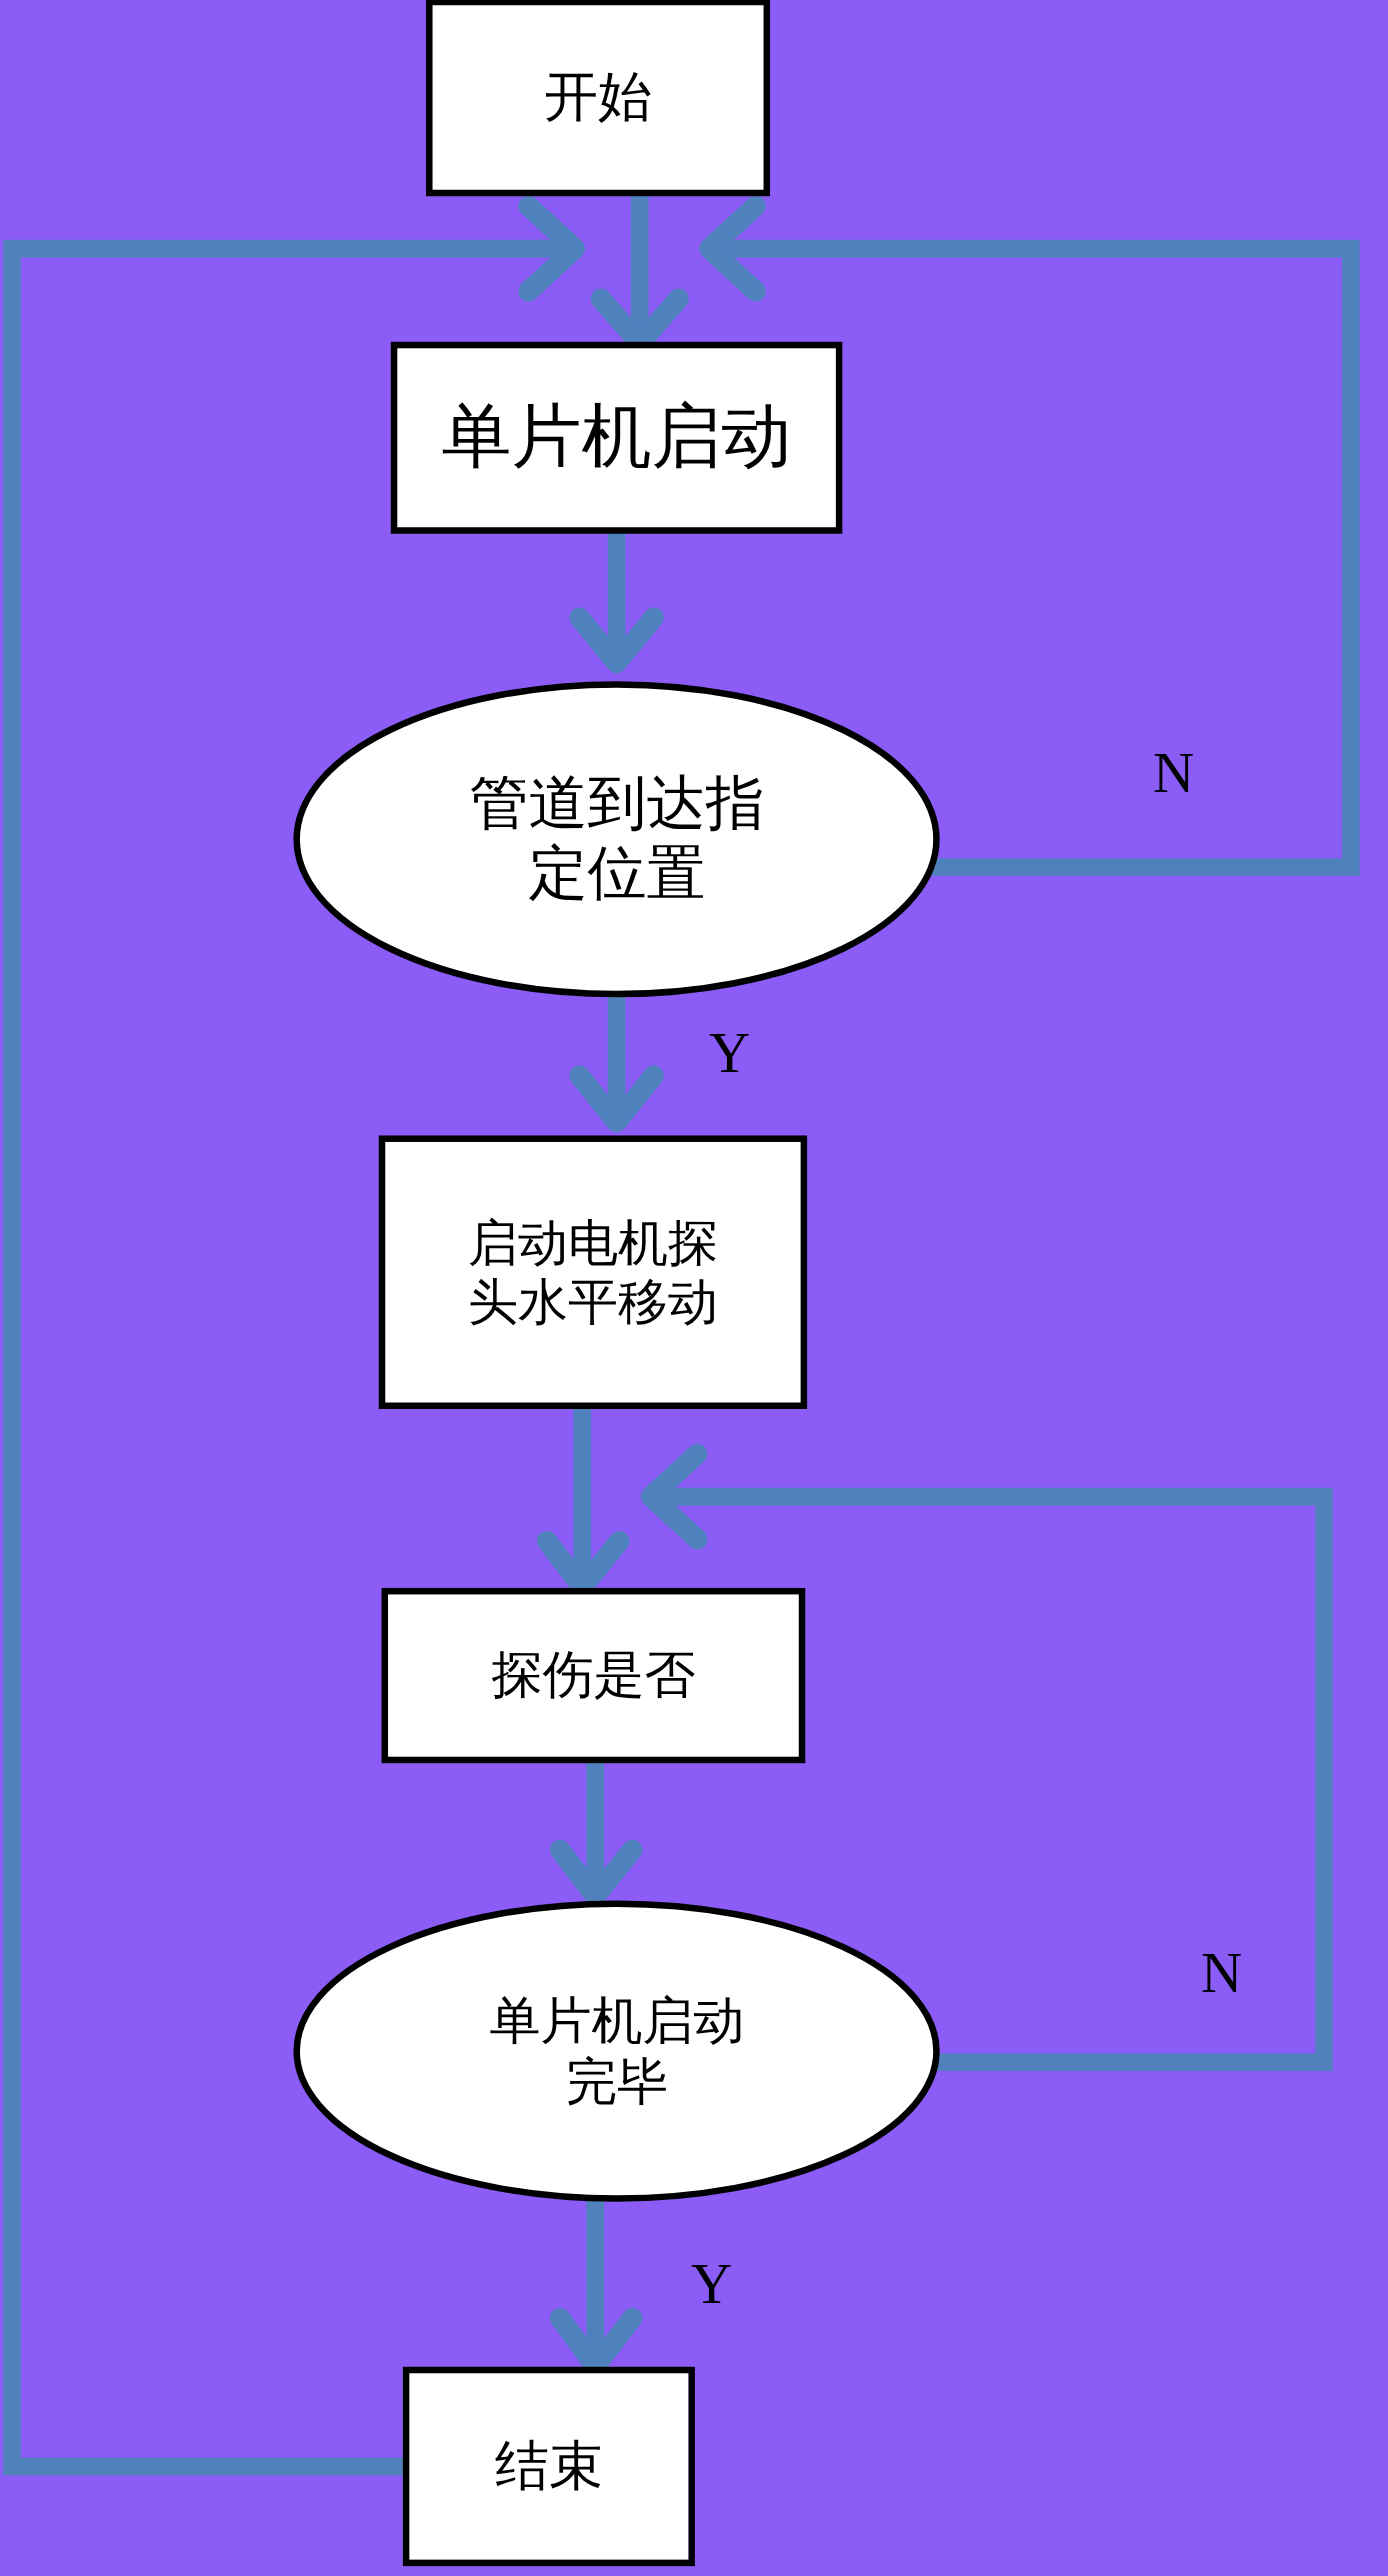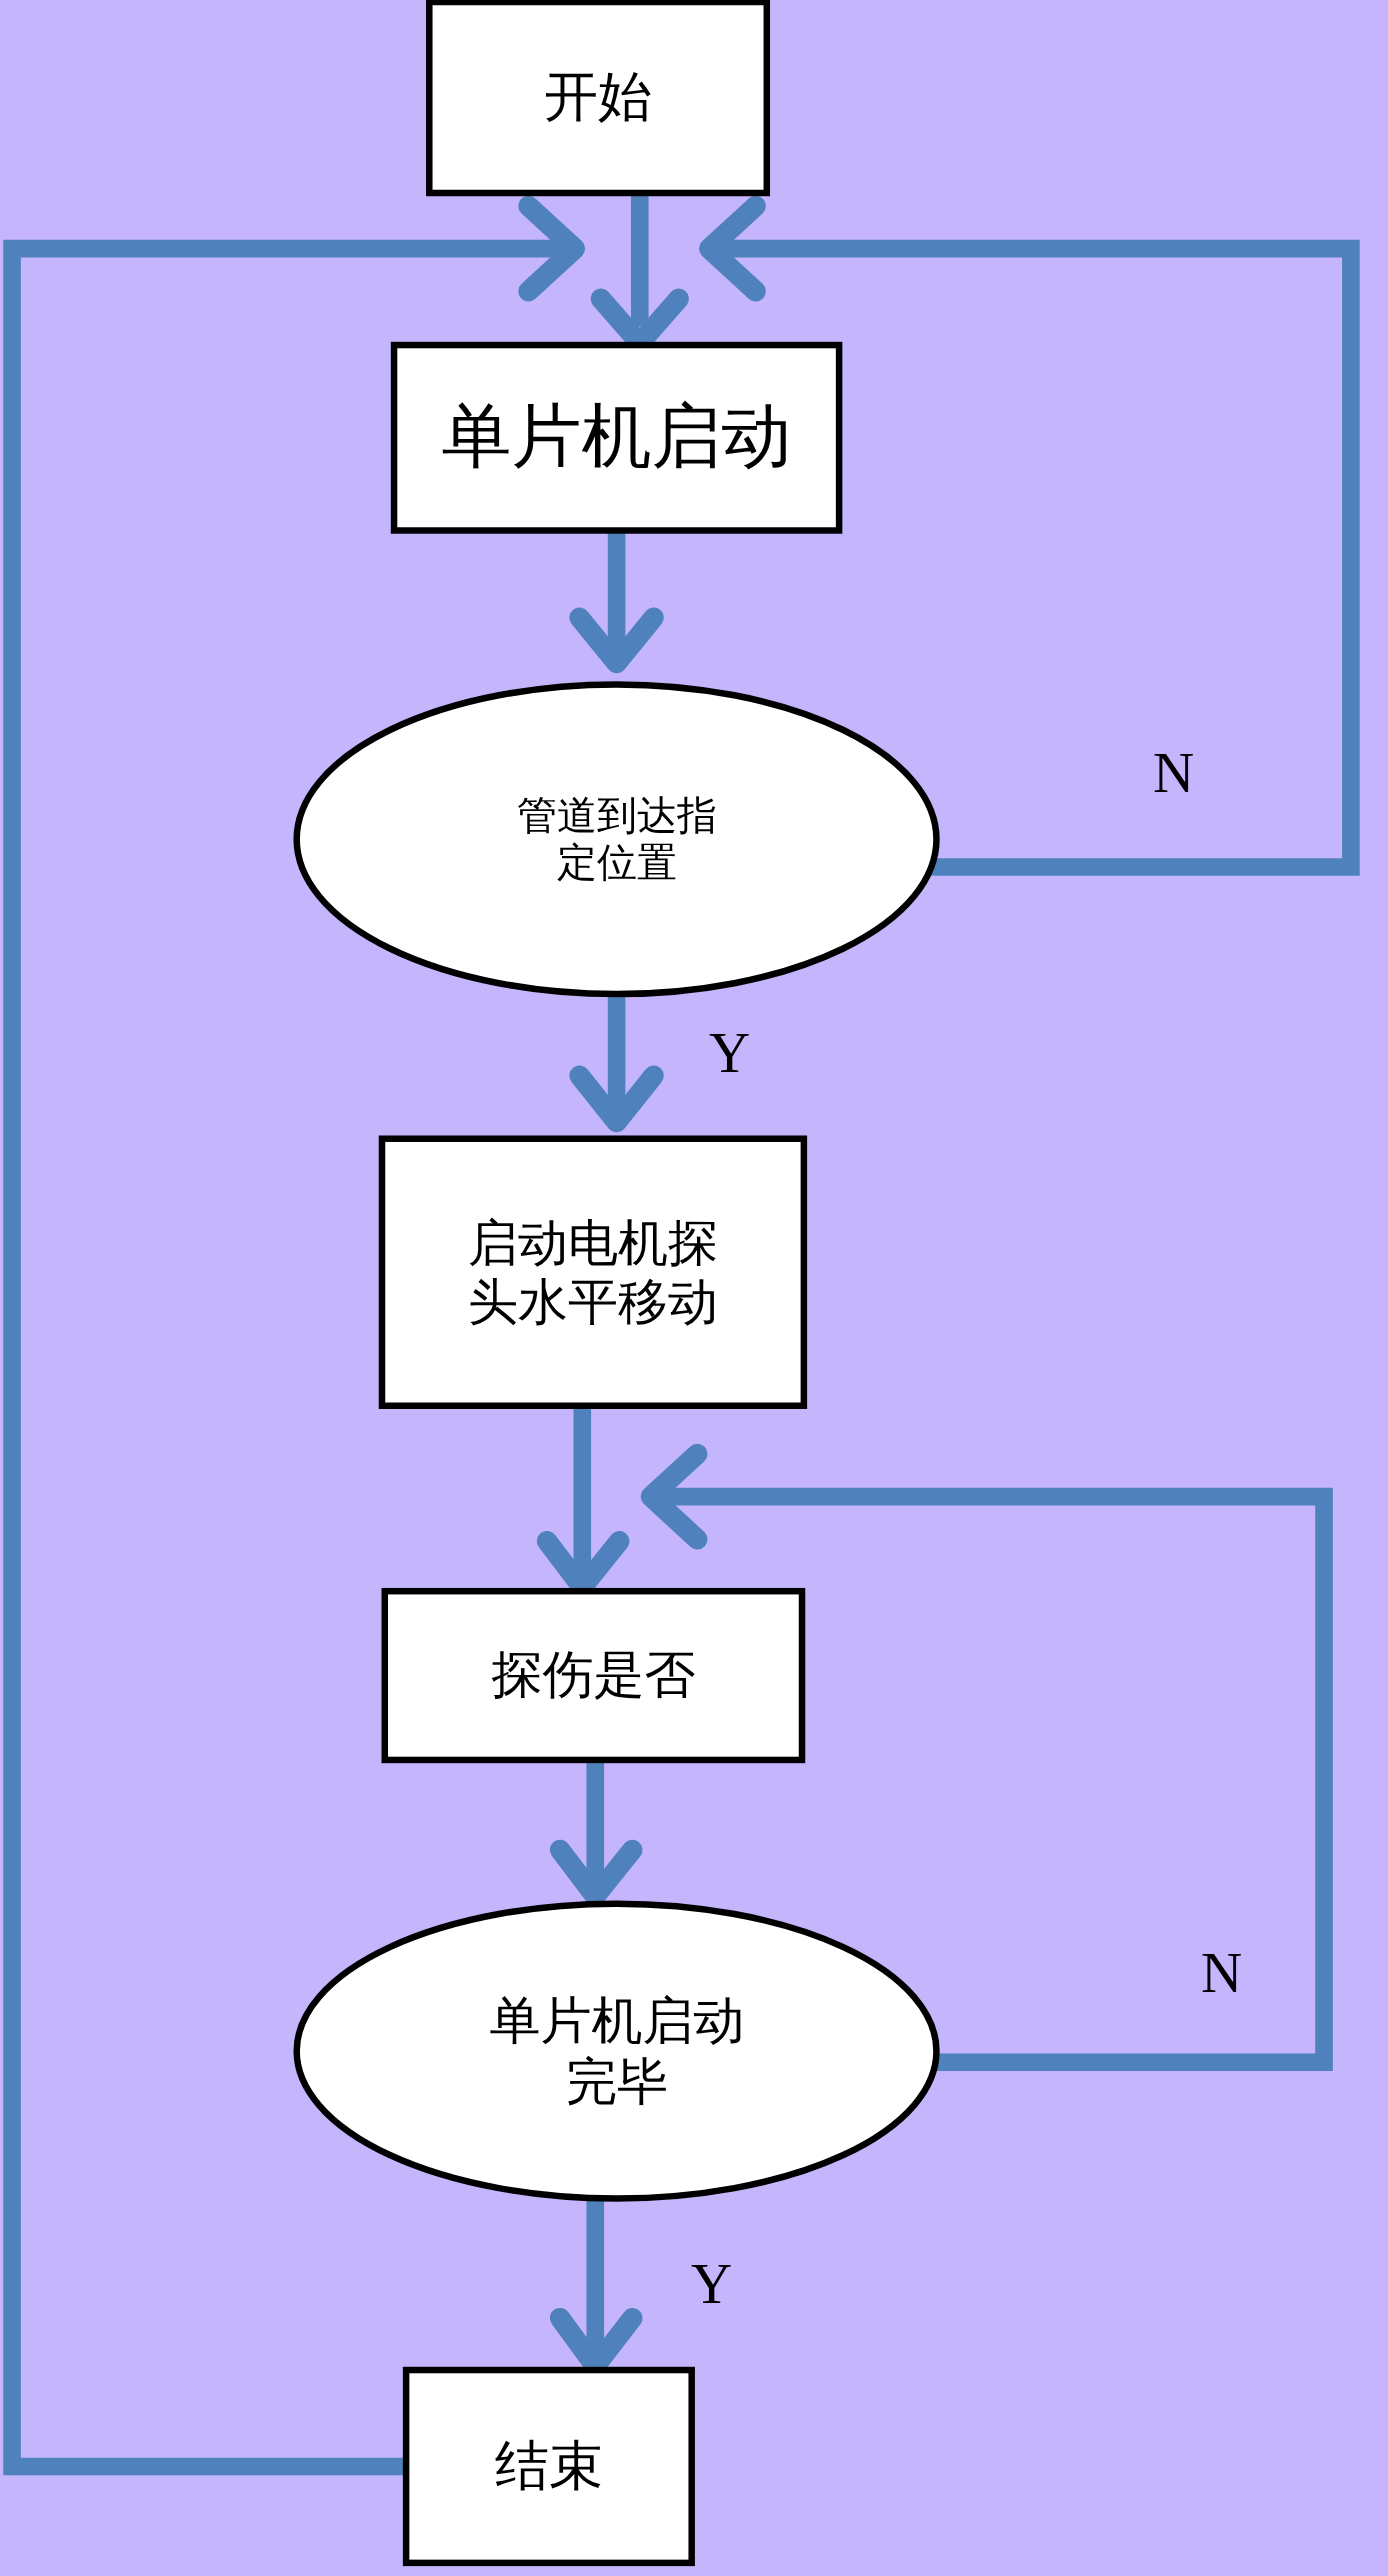--- a/index.html
+++ b/index.html
@@ -4,21 +4,21 @@
 <style>
   html, body {
     margin: 0;
     padding: 0;
     background: #ffffff;
   }
   #stage {
     position: relative;
     width: 1388px;
     height: 2576px;
-    background: #c4b5fd;
+    background: #8b5cf6;
     overflow: hidden;
     font-family: "Liberation Serif", "DejaVu Serif", serif;
   }
   svg.flow {
     position: absolute;
     left: 0;
     top: 0;
     width: 1388px;
     height: 2576px;
   }
@@ -97,21 +97,21 @@
       <rect x="415" y="1716" width="450" height="182" fill="#ffffff" stroke="#000000" stroke-width="7"></rect>
       <ellipse cx="665" cy="2212" rx="345" ry="159" fill="#ffffff" stroke="#000000" stroke-width="7"></ellipse>
       <rect x="438" y="2556" width="308" height="208" fill="#ffffff" stroke="#000000" stroke-width="7"></rect>
     </g>
   </svg>
 
   <div class="node-text" style="left:429px; top:1.9px; width:338px; height:191px; font-size:54px;">开始</div>
 
   <div class="node-text" style="left:394px; top:345px; width:445px; height:185px; font-size:70px;">单片机启动</div>
 
-  <div class="node-text" style="left:297px; top:684px; width:640px; height:310px; font-size:40px;">管道到达指
+  <div class="node-text" style="left:297px; top:684px; width:640px; height:310px; font-size:59px;">管道到达指
 定位置</div>
 
   <div class="node-text" style="left:382px; top:1139px; width:422px; height:267px; font-size:50px;">启动电机探
 头水平移动</div>
 
   <div class="node-text" style="left:385px; top:1591px; width:417px; height:169px; font-size:51px;">探伤是否</div>
 
   <div class="node-text" style="left:297px; top:1904px; width:640px; height:295px; font-size:51px;">单片机启动
 完毕</div>
 

